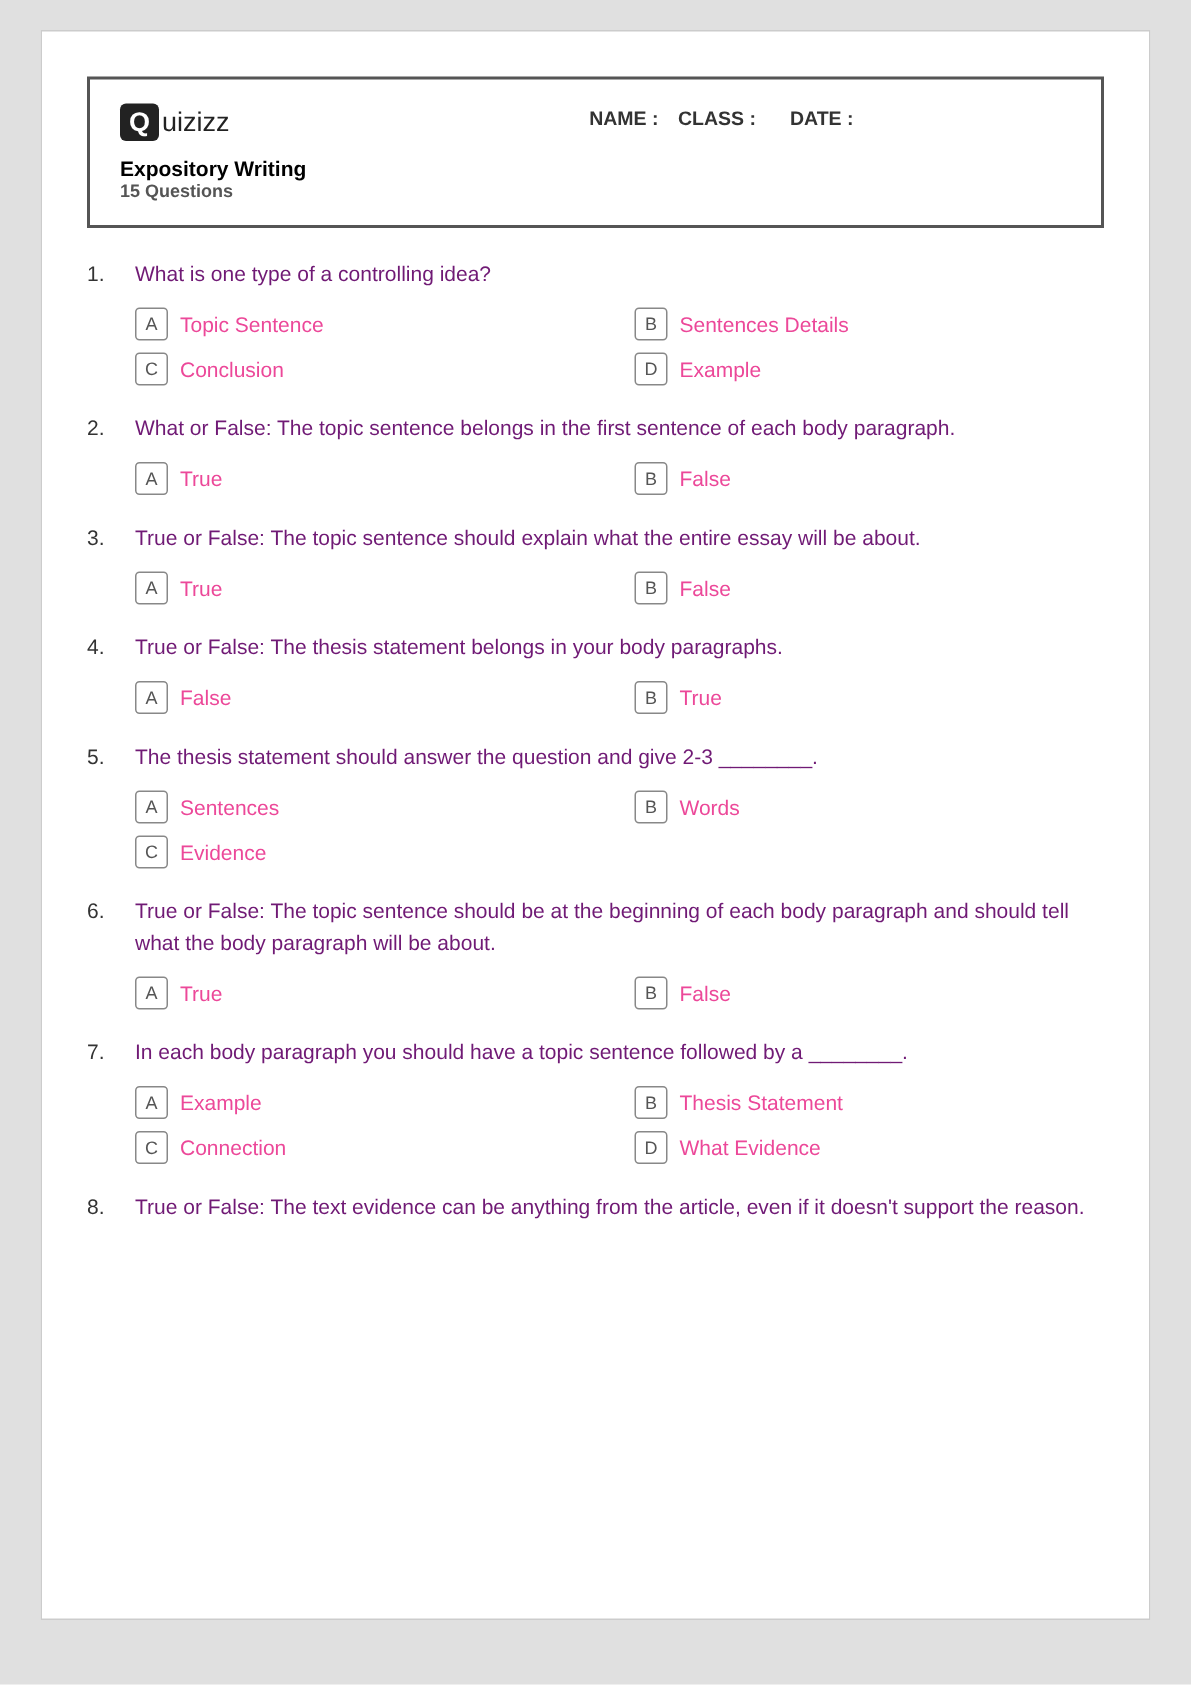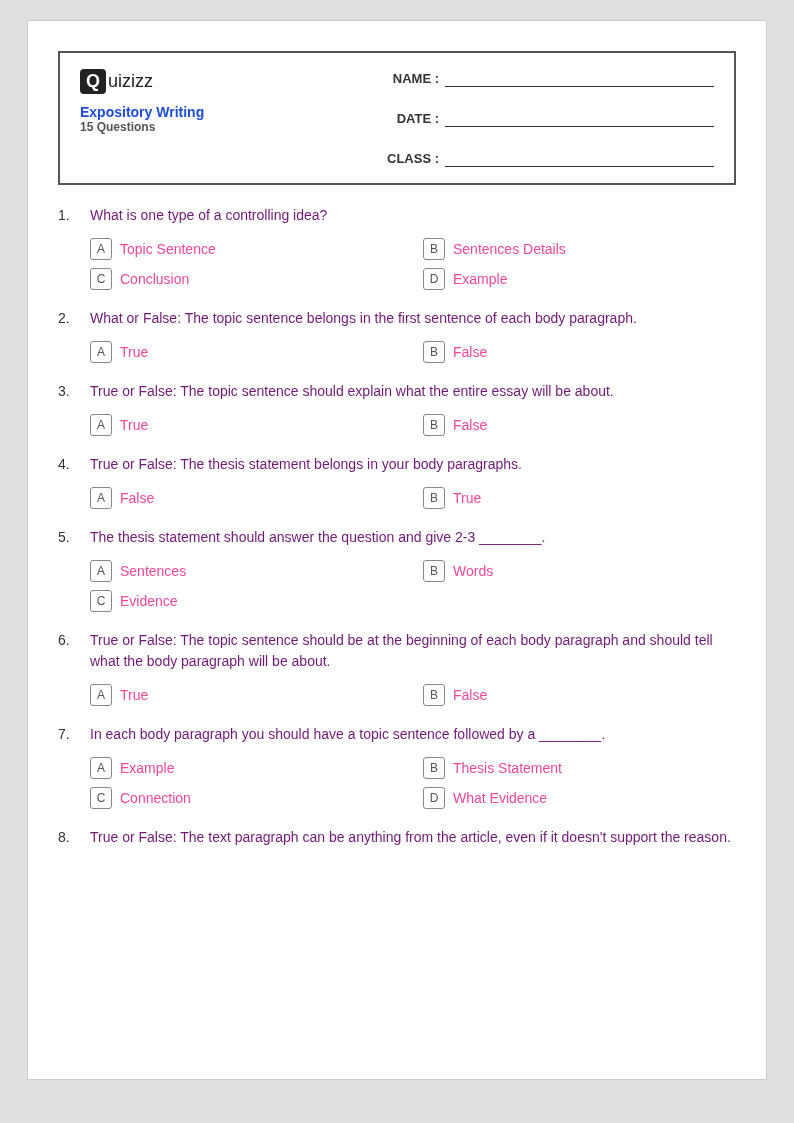--- a/index.html
+++ b/index.html
@@ -47,31 +47,31 @@
       border-radius: 4px;
     }
     .logo-rest {
       font-weight: normal;
       font-size: 18px;
       color: #222;
     }
     .worksheet-title {
       font-size: 14px;
       font-weight: bold;
-      color: #1d4ed8;
+      color: #000000;
     }
     .worksheet-sub {
       font-size: 12px;
       color: #555;
       font-weight: bold;
     }
     .name-fields {
       display: flex;
-      flex-direction: column;
-      gap: 22px;
+      flex-direction: row;
+      gap: 4px;
       width: 330px;
     }
     .field-row {
       display: flex;
       align-items: center;
       gap: 6px;
     }
     .field-label {
       font-size: 13px;
       font-weight: bold;
@@ -153,25 +153,25 @@
         <div class="worksheet-title">Expository Writing</div>
         <div class="worksheet-sub">15 Questions</div>
       </div>
     </div>
     <div class="name-fields">
       <div class="field-row">
         <span class="field-label">NAME :</span>
         <div class="field-line"></div>
       </div>
       <div class="field-row">
+        <span class="field-label">CLASS :</span>
+        <div class="field-line"></div>
+      </div>
+      <div class="field-row">
         <span class="field-label">DATE :</span>
-        <div class="field-line"></div>
-      </div>
-      <div class="field-row">
-        <span class="field-label">CLASS :</span>
         <div class="field-line"></div>
       </div>
     </div>
   </div>
 
   <div class="questions" id="questions-container">
   <div class="question-block">
         <div class="question-text">
           <span class="q-num">1.</span>
           <span class="q-body">What is one type of a controlling idea?</span>
@@ -299,17 +299,17 @@
           </div>
           <div class="answer-item">
             <div class="answer-letter">D</div>
             <span class="answer-text">What Evidence</span>
           </div>
         </div>
       </div>
       <div class="question-block">
         <div class="question-text">
           <span class="q-num">8.</span>
-          <span class="q-body">True or False: The text paragraph can be anything from the article, even if it doesn't support the reason.</span>
+          <span class="q-body">True or False: The text evidence can be anything from the article, even if it doesn't support the reason.</span>
         </div>
       </div>
     </div>
 </div>
 
 </body></html>

